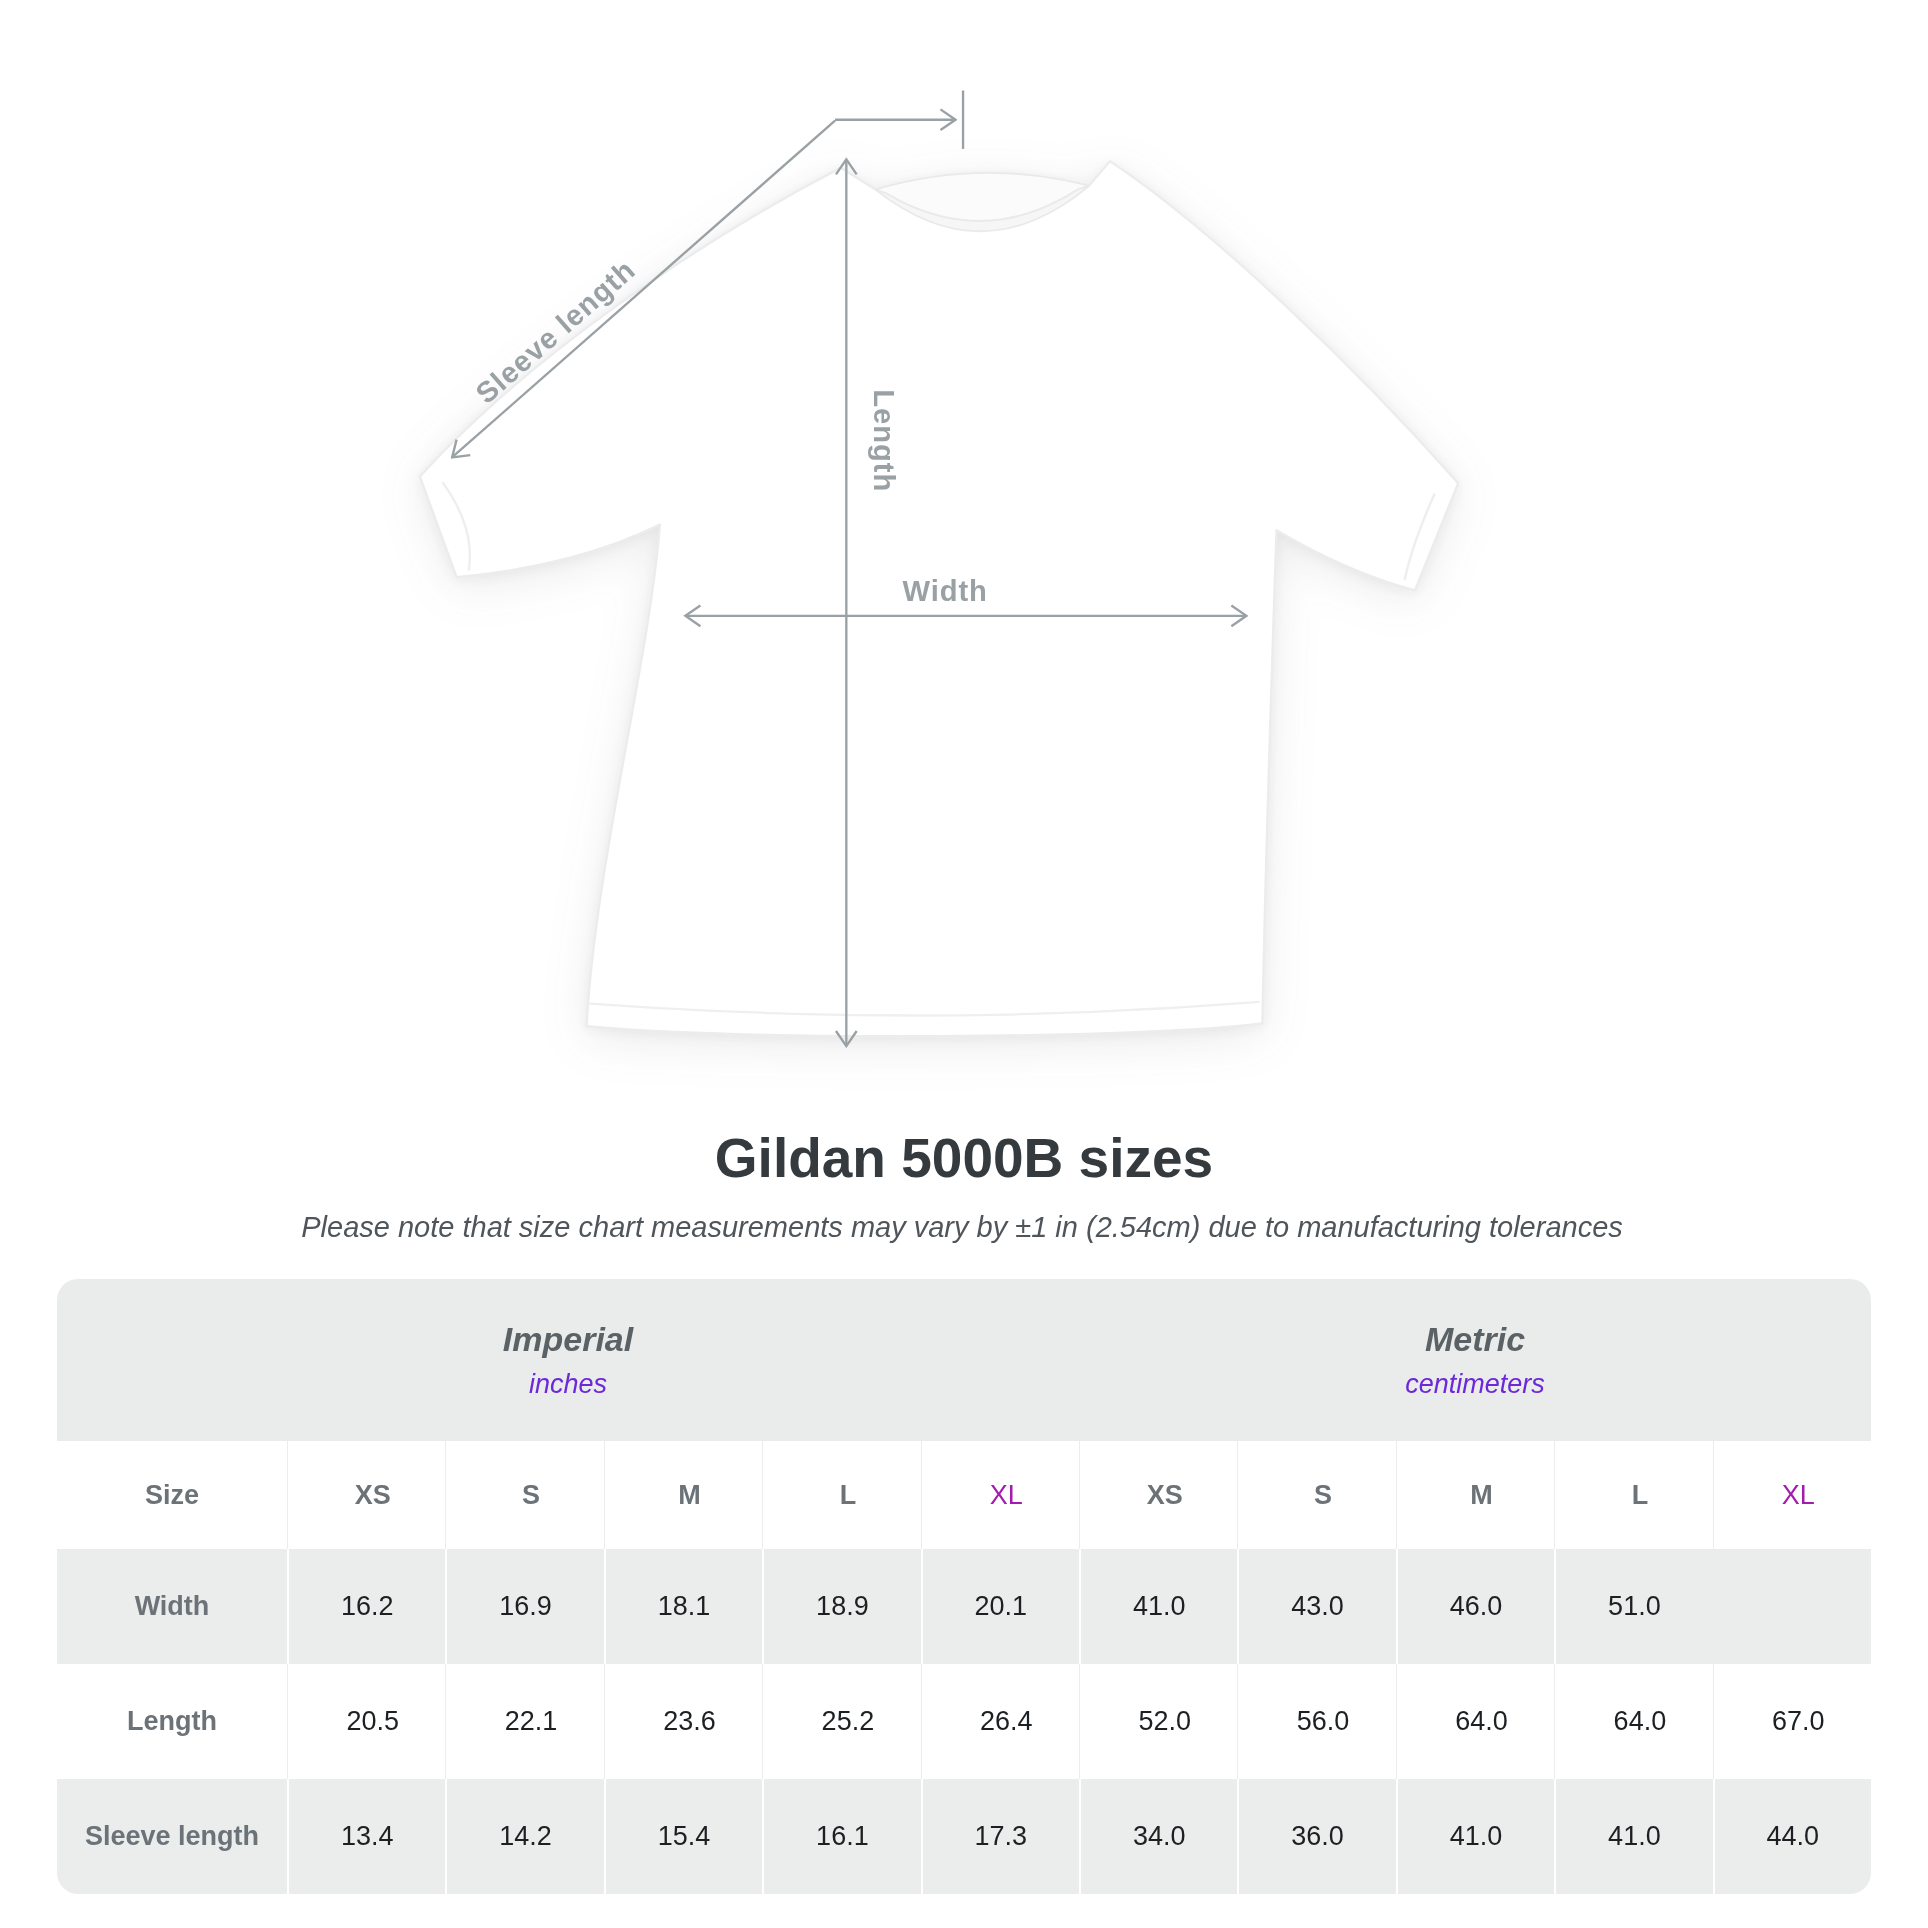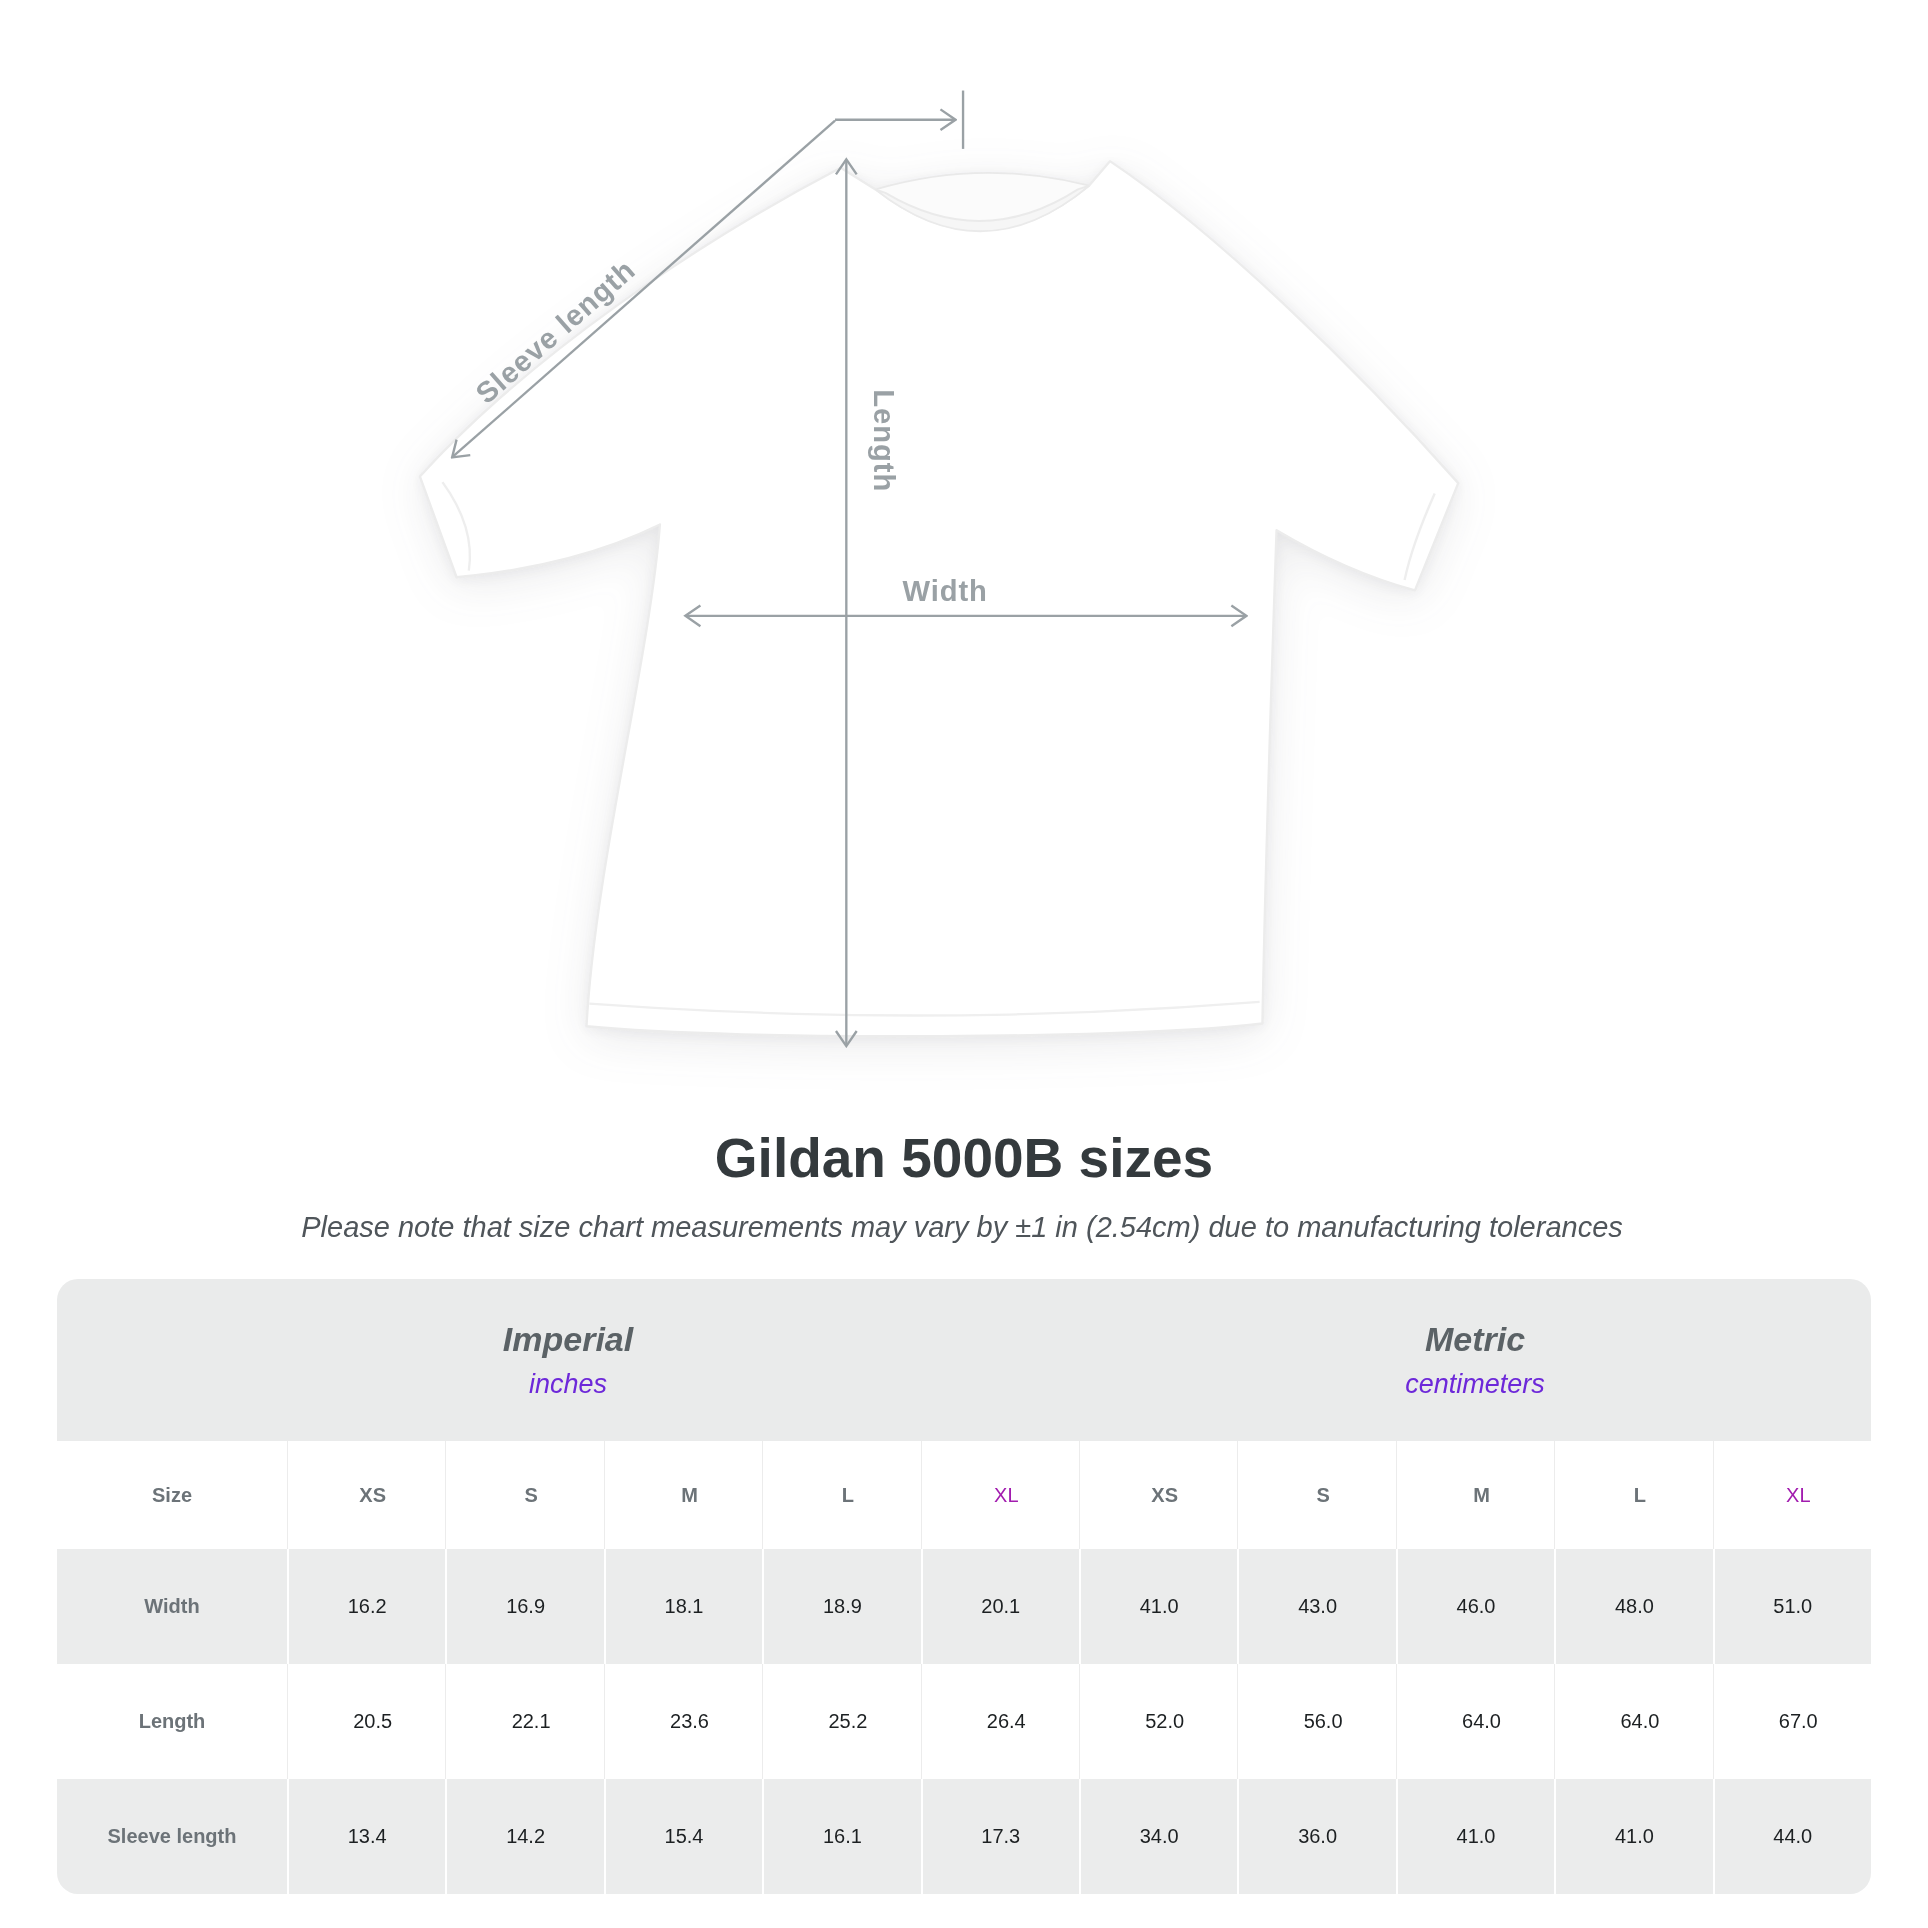--- a/index.html
+++ b/index.html
@@ -35,21 +35,21 @@
   .group-row { grid-template-columns:1022px 1fr; height:162px; background:#eaebeb; }
   .gcell { display:flex; flex-direction:column; align-items:center; justify-content:center; }
   .gname { font-size:34px; font-weight:bold; font-style:italic; color:#5b6266; }
   .gunit { margin-top:9.4px; font-size:27px; font-style:italic; color:#6d28d9; }
 
   .sizes-row { height:108px; background:#ffffff; }
   .row-data { height:115px; }
   .row-gray { background:#ebecec; }
   .row-white { background:#ffffff; }
 
-  .cell { display:flex; align-items:center; justify-content:center; font-size:20px; color:#1c2022; }
+  .cell { display:flex; align-items:center; justify-content:center; font-size:27px; color:#1c2022; }
   .cell.label { font-weight:bold; color:#6c7378; }
   .cell.head { font-weight:bold; color:#6c7378; }
   .cell.head.dark { color:#a21caf; font-weight:400; }
 
   .sizes-row .cell + .cell,
   .row-white .cell + .cell { border-left:1.9px solid #ececec;padding-left:12px; }
   .row-gray .cell + .cell { border-left:2.8px solid #ffffff; }
 </style>
 </head>
 <body>
@@ -139,21 +139,20 @@
     <div class="trow row-data row-gray">
       <div class="cell label">Width</div>
       <div class="cell">16.2</div>
       <div class="cell">16.9</div>
       <div class="cell">18.1</div>
       <div class="cell">18.9</div>
       <div class="cell">20.1</div>
       <div class="cell">41.0</div>
       <div class="cell">43.0</div>
       <div class="cell">46.0</div>
-      <div class="cell">48.0</div>
       <div class="cell">51.0</div>
     </div>
 
     <div class="trow row-data row-white">
       <div class="cell label">Length</div>
       <div class="cell">20.5</div>
       <div class="cell">22.1</div>
       <div class="cell">23.6</div>
       <div class="cell">25.2</div>
       <div class="cell">26.4</div>

